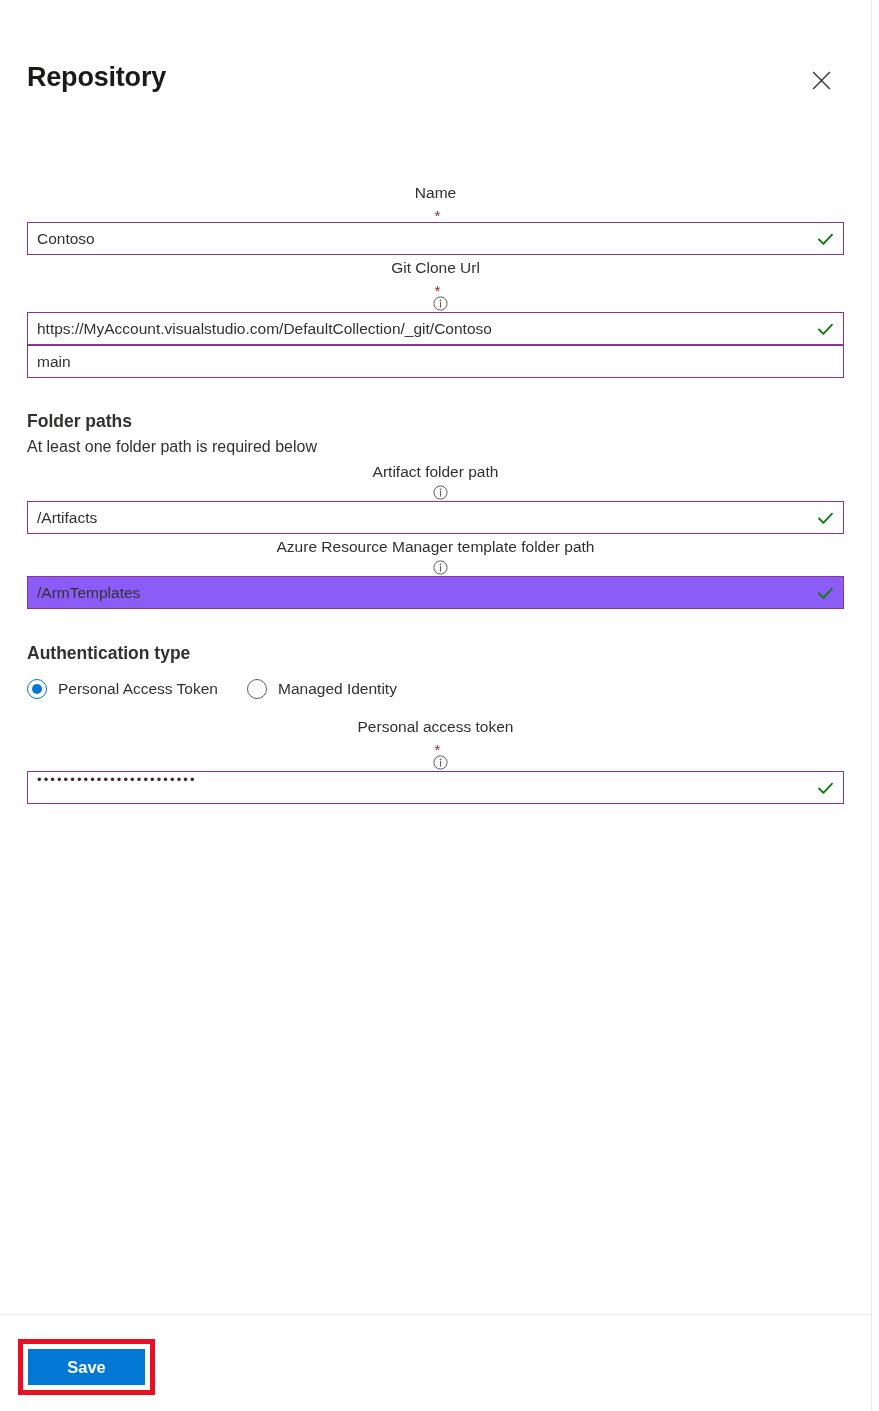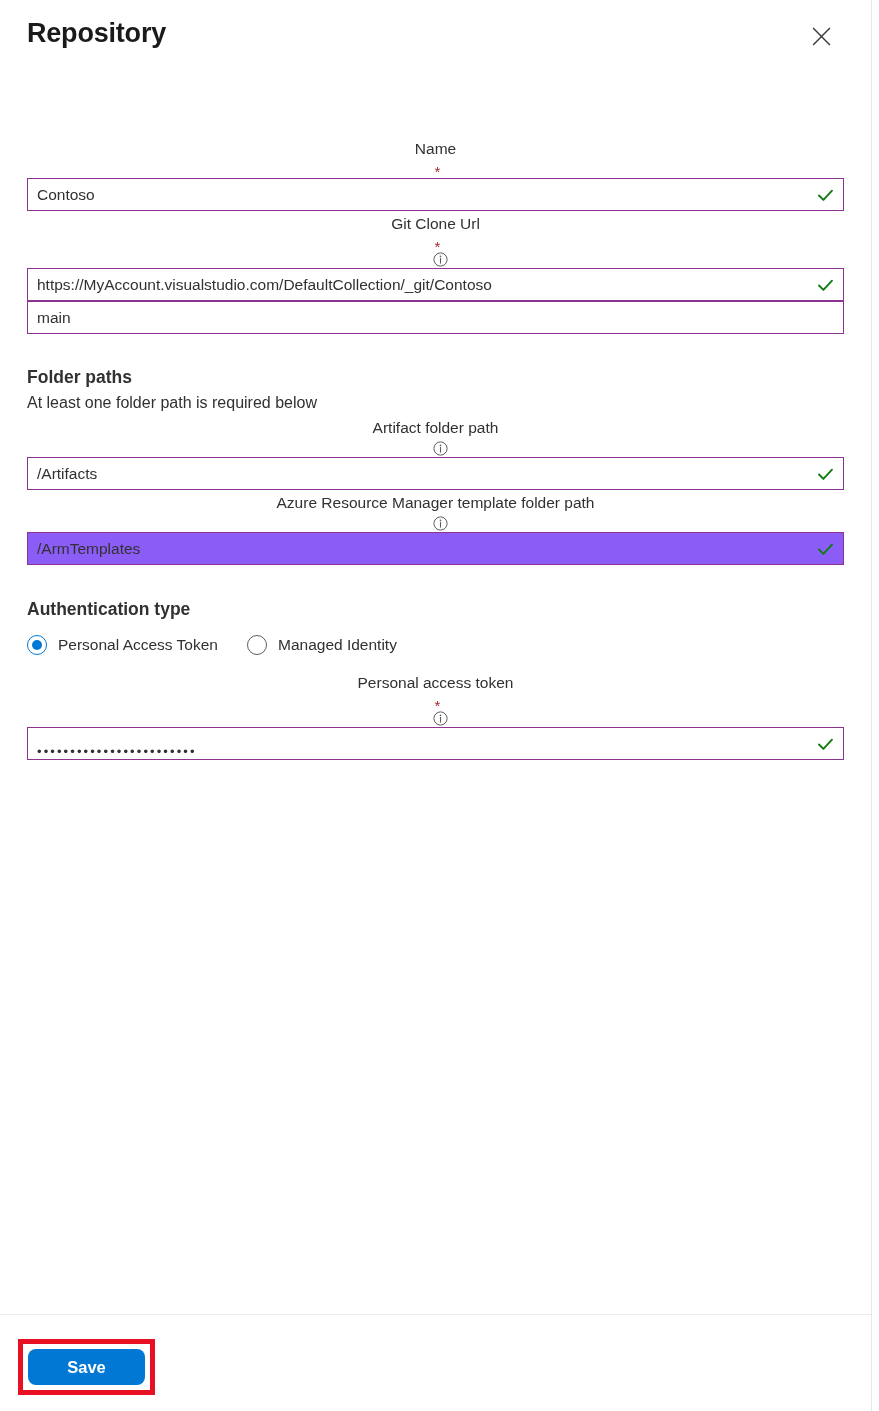--- a/index.html
+++ b/index.html
@@ -24,20 +24,21 @@
     position: relative;
     display: flex;
     flex-direction: column;
   }
 
   
   .blade-header {
     position: relative;
     height: 86px;
     flex: 0 0 auto;
+    margin-top: 44px;
   }
   .blade-title {
     position: absolute;
     left: 27px;
     top: 14px;
     font-size: 27px;
     font-weight: 600;
     letter-spacing: -0.2px;
     color: #1b1a19;
     line-height: 38px;
@@ -93,21 +94,21 @@
   }
   .info-icon svg { display: block; }
 
   .input-wrap {
     position: relative;
     height: 33px;
     border: 1px solid #8a3391;
     box-sizing: border-box;
     background: #ffffff;
     display: flex;
-    align-items: flex-end;
+    align-items: flex-start;
   }
   .input-wrap.focused {
     background: #8b5cf6;
   }
   .input-wrap input {
     border: none;
     outline: none;
     background: transparent;
     font-family: "Liberation Sans", sans-serif;
     font-size: 15.5px;
@@ -221,21 +222,21 @@
     background: #0078d4;
     color: #ffffff;
     border: none;
     font-family: "Liberation Sans", sans-serif;
     font-size: 16.5px;
     font-weight: 600;
     height: 36px;
     min-width: 117px;
     padding: 0 20px;
     cursor: pointer;
-    border-radius: 8px;
+    border-radius: 0;
     line-height: 36px;
   }
 </style>
 </head>
 <body>
 
 <div class="blade">
 
   <div class="blade-header">
     <div class="blade-title">Repository</div>

